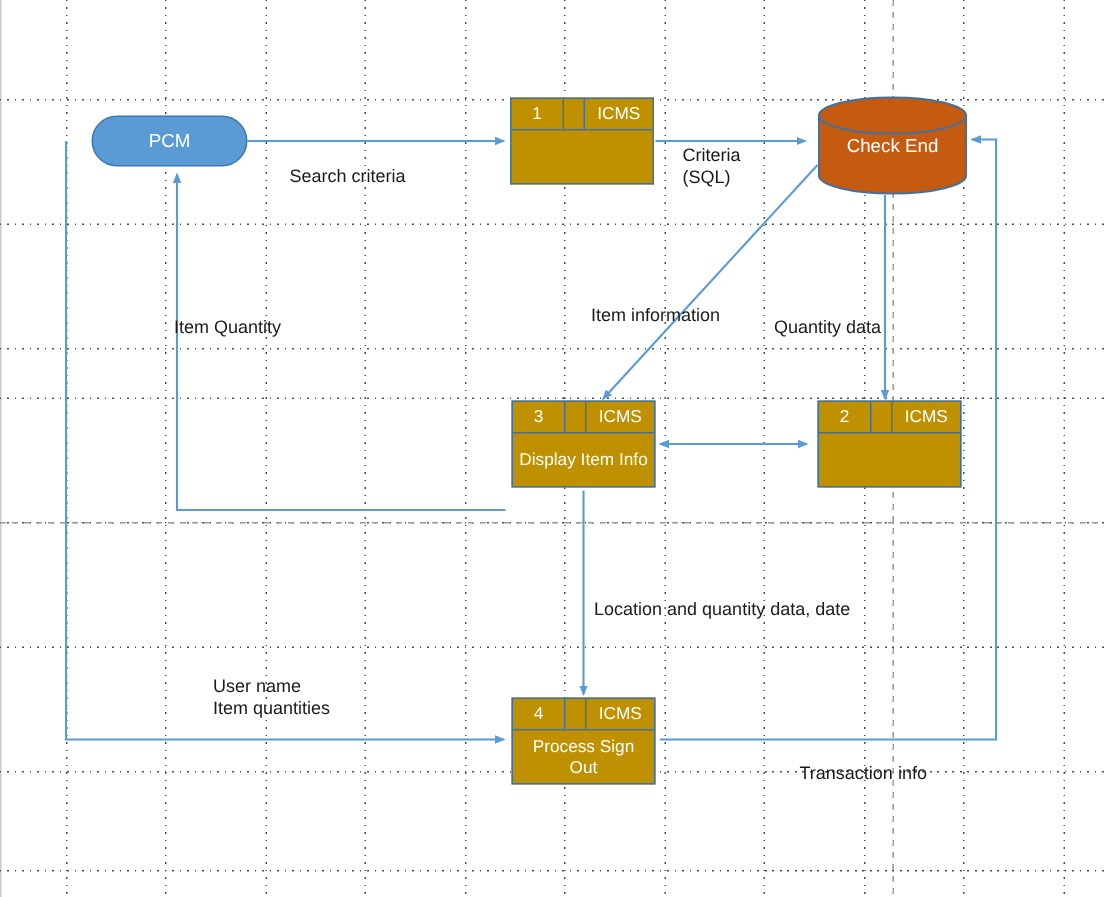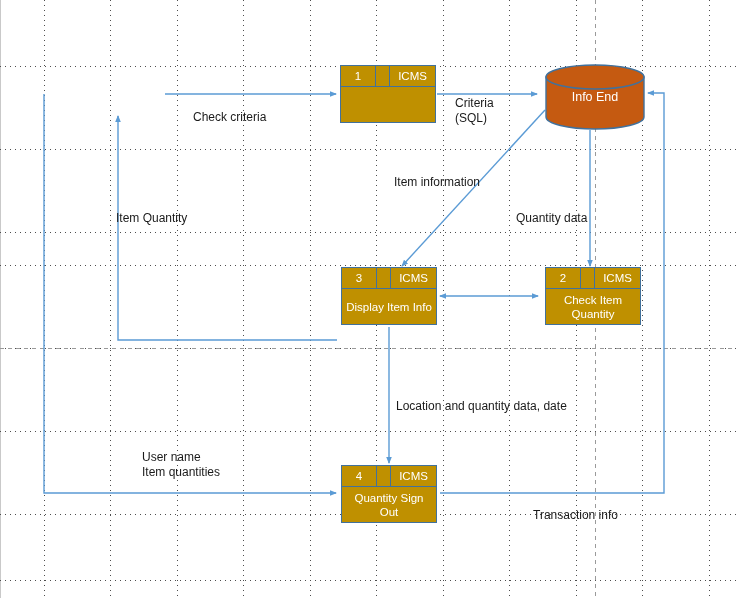--- a/index.html
+++ b/index.html
@@ -143,69 +143,70 @@
       <path d="M337,340 L118,340 L118,116" marker-end="url(#ah)"></path>
 
       <path d="M389,327 L389,463" marker-end="url(#ah)"></path>
 
       <path d="M44,94 L44,493 L336,493" marker-end="url(#ah)"></path>
 
       <path d="M440,493 L664,493 L664,93 L648,93" marker-end="url(#ah)"></path>
     </g>
   </svg>
 
+  <div class="shape ext-entity" style="left:61px;top:77px">
+    <span>PCM</span>
+  </div>
 
   <div class="shape process" style="left:340px;top:65px">
     <div class="phead">
       <div class="pnum">1</div>
       <div class="psys">ICMS</div>
     </div>
   </div>
 
   <div class="shape datastore" style="left:545px;top:64px">
     <svg width="100" height="66" viewBox="0 0 100 66">
       <path d="M1,13 L1,53 A49,12 0 0 0 99,53 L99,13 Z" fill="#c55a11" stroke="#41719c" stroke-width="1.4"></path>
       <ellipse cx="50" cy="13" rx="49" ry="12" fill="#c55a11" stroke="#41719c" stroke-width="1.4"></ellipse>
     </svg>
-    <div class="ds-label">Info End</div>
+    <div class="ds-label">Check End</div>
   </div>
 
   <div class="shape process" style="left:341px;top:267px">
     <div class="phead">
       <div class="pnum">3</div>
       <div class="psys">ICMS</div>
     </div>
     <div class="pbody">Display Item
 Info</div>
   </div>
 
   <div class="shape process" style="left:545px;top:267px">
     <div class="phead">
       <div class="pnum">2</div>
       <div class="psys">ICMS</div>
     </div>
-    <div class="pbody">Check Item
-Quantity</div>
   </div>
 
   <div class="shape process" style="left:341px;top:465px">
     <div class="phead">
       <div class="pnum">4</div>
       <div class="psys">ICMS</div>
     </div>
-    <div class="pbody">Quantity Sign
+    <div class="pbody">Process Sign
 Out</div>
   </div>
 
-  <div class="flabel" style="left:193px;top:110px">Check criteria</div>
+  <div class="flabel" style="left:193px;top:110px">Search criteria</div>
 
   <div class="flabel center" style="left:455px;top:96px;width:62px">Criteria
 (SQL)</div>
 
-  <div class="flabel" style="left:394px;top:175px">Item information</div>
+  <div class="flabel" style="left:394px;top:203px">Item information</div>
 
   <div class="flabel" style="left:516px;top:211px">Quantity data</div>
 
   <div class="flabel" style="left:116px;top:211px">Item Quantity</div>
 
   <div class="flabel" style="left:142px;top:450px">User name
 Item quantities</div>
 
   <div class="flabel" style="left:396px;top:399px">Location and quantity data, date</div>
 

